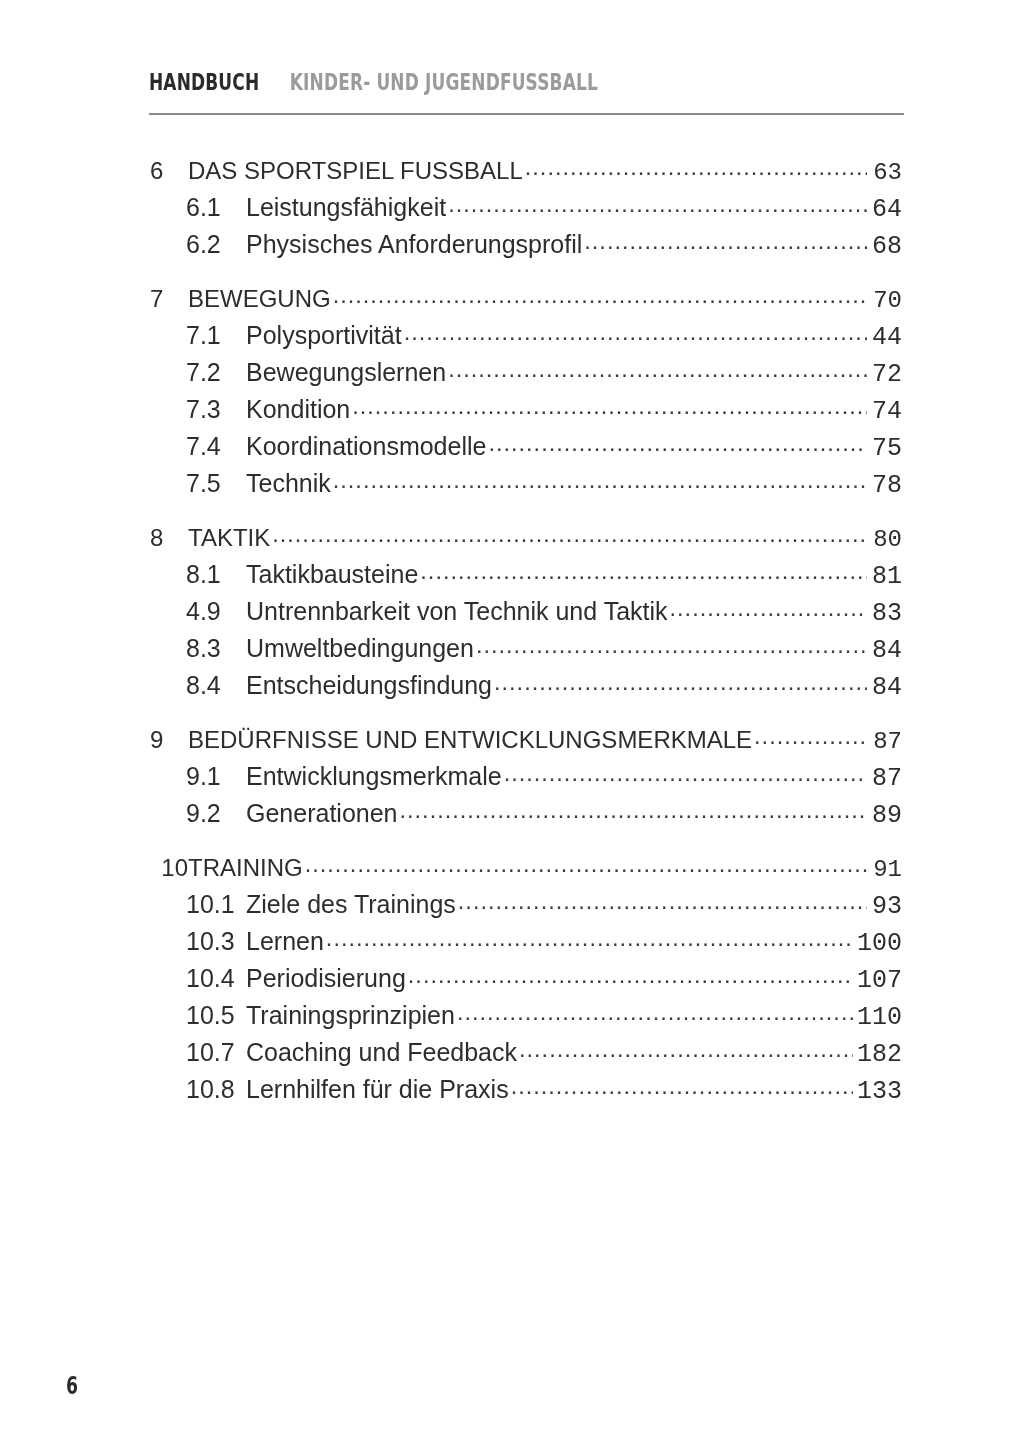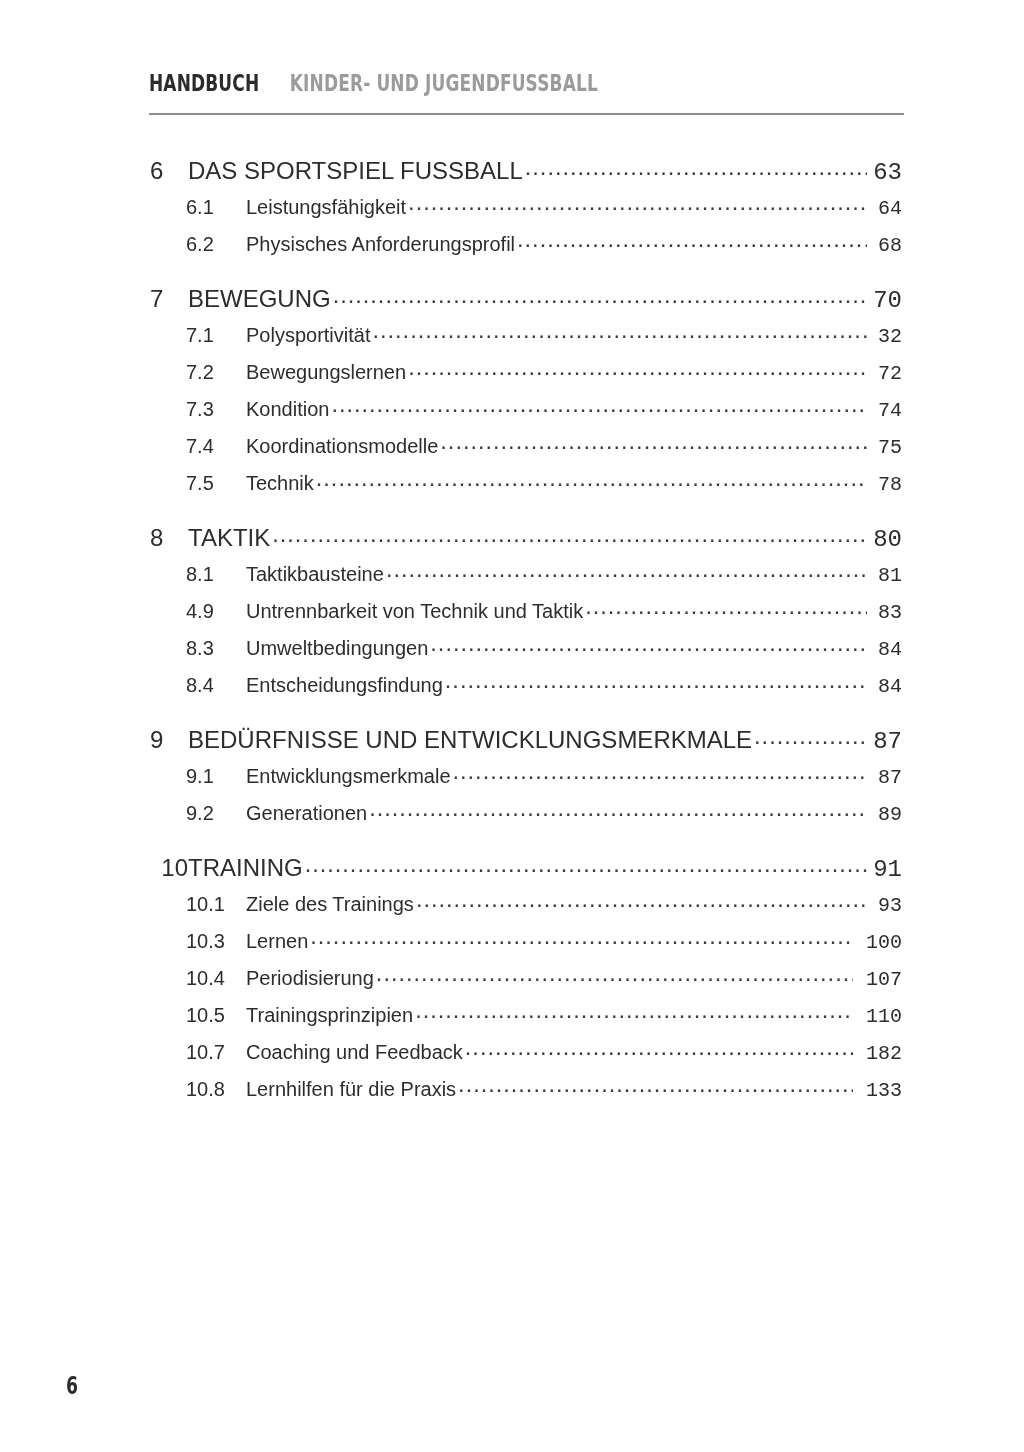--- a/index.html
+++ b/index.html
@@ -21,25 +21,25 @@
     width: 1024px;
     height: 1452px;
     background: #fff;
     overflow: hidden;
   }
 
   
   .running-header {
     position: absolute;
     left: 149px;
-    top: 72px;
+    top: 64px;
     width: 755px;
     height: 30px;
     display: flex;
-    align-items: flex-start;
+    align-items: flex-end;
     white-space: nowrap;
   }
   .hdr-word {
     font-family: "DejaVu Sans Condensed", "Liberation Sans Narrow", "Liberation Sans", sans-serif;
     font-weight: 700;
     font-size: 23px;
     letter-spacing: 0.2px;
     transform: scaleX(0.82);
     transform-origin: left center;
     line-height: 1;
@@ -89,21 +89,21 @@
   .toc-row.lvl1.wide-num .num {
     width: 40px;
     flex: 0 0 40px;
     margin-left: -2px;
     text-align: right;
   }
 
   
   .toc-row.lvl2 {
     padding-left: 188px;
-    font-size: 20px;
+    font-size: 25px;
   }
   .toc-row.lvl2 .num {
     width: 40px;
     flex: 0 0 40px;
     text-align: left;
   }
   .toc-row.lvl2.wide-num {
     padding-left: 186px;
   }
   .toc-row.lvl2.wide-num .num {
@@ -194,21 +194,21 @@
       <div class="toc-row lvl1 group-start">
         <span class="num">7</span>
         <span class="title">BEWEGUNG</span>
         <span class="leader"></span>
         <span class="pageno">70</span>
       </div>
       <div class="toc-row lvl2 wide-num">
         <span class="num">7.1</span>
         <span class="title">Polysportivität</span>
         <span class="leader"></span>
-        <span class="pageno">32</span>
+        <span class="pageno">44</span>
       </div>
       <div class="toc-row lvl2 wide-num">
         <span class="num">7.2</span>
         <span class="title">Bewegungslernen</span>
         <span class="leader"></span>
         <span class="pageno">72</span>
       </div>
       <div class="toc-row lvl2 wide-num">
         <span class="num">7.3</span>
         <span class="title">Kondition</span>

